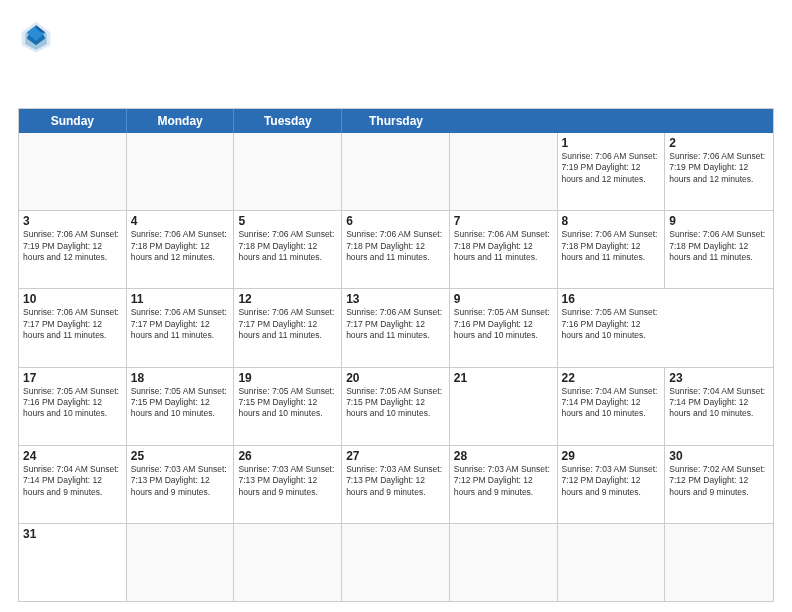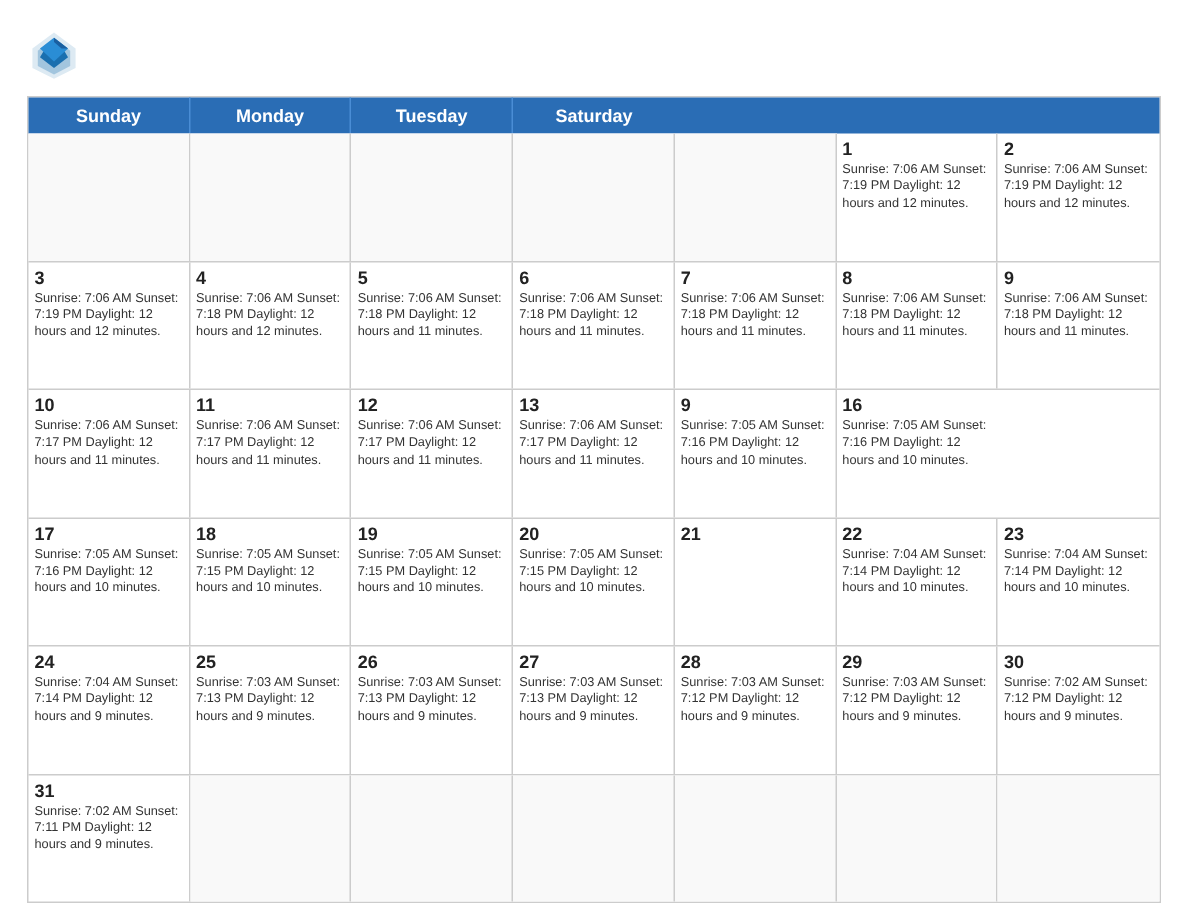--- a/index.html
+++ b/index.html
@@ -9,20 +9,21 @@
       width: 792px;
       height: 612px;
       overflow: hidden;
     }
     .page {
       width: 792px;
       height: 612px;
       padding: 18px 18px 10px 18px;
       display: flex;
       flex-direction: column;
+      gap: 44px;
     }
     .header {
       display: flex;
       justify-content: space-between;
       align-items: flex-start;
       margin-bottom: 10px;
     }
     .logo {
       display: flex;
       align-items: center;
@@ -130,21 +131,21 @@
       <div class="month-year"></div>
       <div class="location"></div>
     </div>
   </div>
 
   <div class="calendar">
     <div class="cal-header">
     <div class="cal-header-cell">Sunday</div>
         <div class="cal-header-cell">Monday</div>
         <div class="cal-header-cell">Tuesday</div>
-        <div class="cal-header-cell">Saturday</div>
+        <div class="cal-header-cell">Thursday</div>
       </div>
     <div class="cal-body">
     <div class="cal-row">
           <div class="cal-cell empty"></div>
           <div class="cal-cell empty"></div>
           <div class="cal-cell empty"></div>
           <div class="cal-cell empty"></div>
           <div class="cal-cell empty"></div>
           <div class="cal-cell">
             <span class="day-num">1</span>
@@ -350,24 +351,20 @@
             <span class="day-num">30</span>
             <div class="day-info">Sunrise: 7:02 AM
 Sunset: 7:12 PM
 Daylight: 12 hours
 and 9 minutes.</div>
           </div>
         </div>
         <div class="cal-row">
           <div class="cal-cell">
             <span class="day-num">31</span>
-            <div class="day-info">Sunrise: 7:02 AM
-Sunset: 7:11 PM
-Daylight: 12 hours
-and 9 minutes.</div>
           </div>
           <div class="cal-cell empty"></div>
           <div class="cal-cell empty"></div>
           <div class="cal-cell empty"></div>
           <div class="cal-cell empty"></div>
           <div class="cal-cell empty"></div>
           <div class="cal-cell empty"></div>
         </div>
       </div>
   </div>

